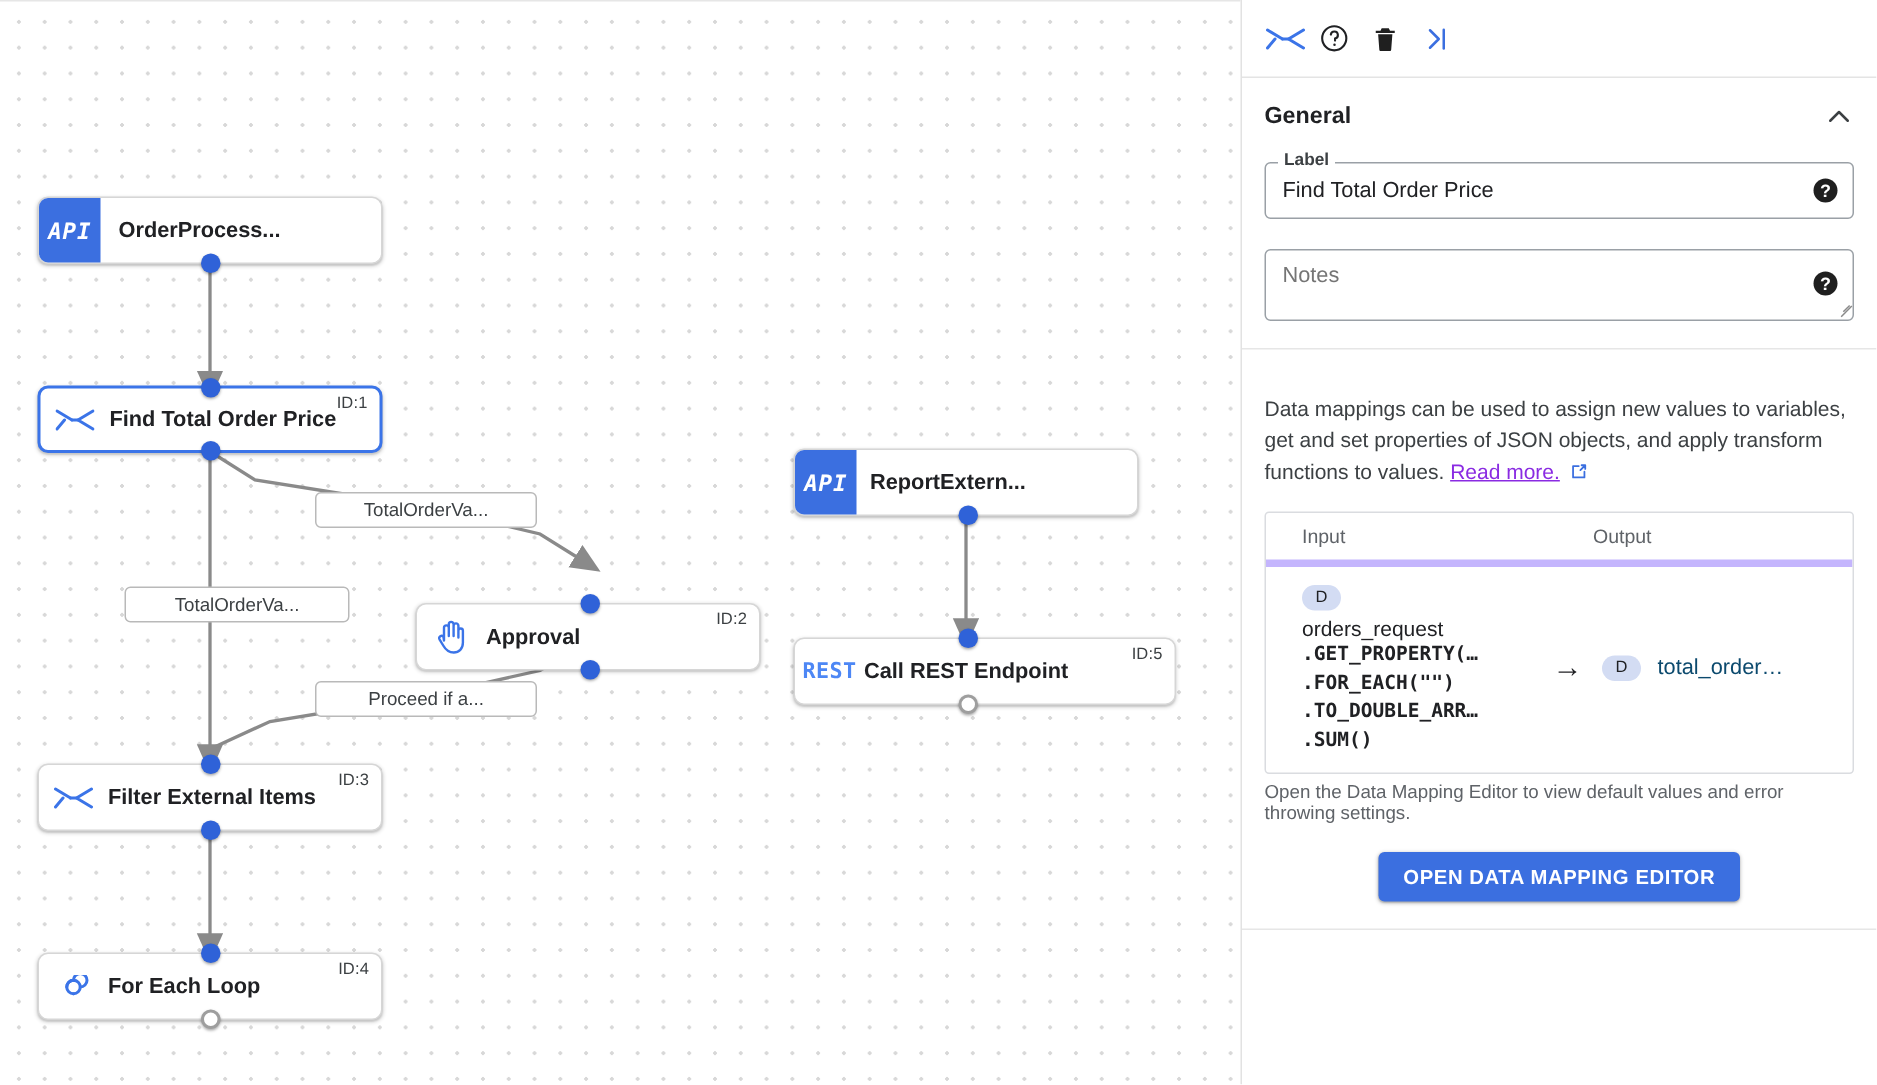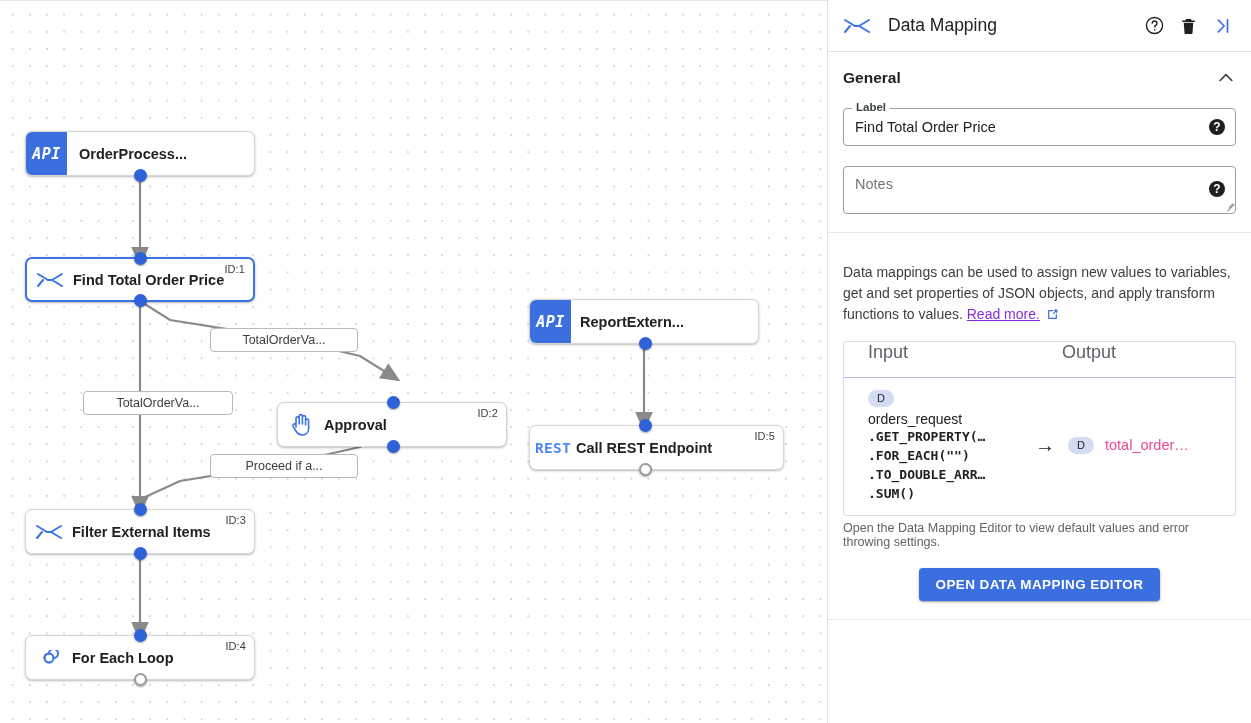--- a/index.html
+++ b/index.html
@@ -165,44 +165,44 @@
   .desc a { color: #8a2be2; text-decoration: underline; }
   .ext-icon { color: #3b6fe0; vertical-align: -2px; margin-left: 2px; }
 
   .map-table {
     margin-top: 14px;
     border: 1px solid #dadce0;
     border-radius: 3px;
     overflow: hidden;
   }
   .map-thead {
-    display: flex; height: 36px; align-items: flex-start;
-    border-bottom: 1px solid #c4b5fd;
-    font-size: 18px; color: #5f6368;
+    display: flex; height: 36px; align-items: center;
+    border-bottom: 5px solid #c4b5fd;
+    font-size: 13px; color: #5f6368;
   }
   .map-thead .c-in { width: 200px; padding-left: 24px; }
   .map-thead .c-out { flex: 1; padding-left: 18px; }
   .map-row { display: flex; align-items: center; padding: 10px 0 12px 0; }
   .map-row .c-in { width: 178px; padding-left: 24px; }
   .map-row .c-arrow { width: 46px; display: flex; justify-content: center; font-size: 20px; color: #202124; }
   .map-row .c-out { flex: 1; display: flex; align-items: center; gap: 11px; }
   .pill {
     display: inline-flex; align-items: center; justify-content: center;
     min-width: 26px; height: 17px; padding: 0 7px;
     background: #d3dcf3; color: #202124;
     border-radius: 9px; font-size: 11px;
   }
   .var-name { font-size: 14px; color: #202124; margin-top: 4px; }
   .chain {
     font-family: "DejaVu Sans Mono", monospace;
     font-weight: 700;
     font-size: 13px; line-height: 19px; color: #202124;
     white-space: nowrap;
   }
-  .out-name { font-size: 14.5px; color: #ec4899; }
+  .out-name { font-size: 14.5px; color: #0c4a6e; }
   .map-note { margin-top: 5px; font-size: 12.5px; color: #5f6368; }
   .btn-row { display: flex; justify-content: center; margin-top: 19px; }
   .btn-primary {
     background: #3b6fe0; color: #fff;
     border: none; border-radius: 4px;
     height: 33px; padding: 0 17px;
     font-size: 13.5px; font-weight: 700; letter-spacing: .4px;
     font-family: "Liberation Sans", sans-serif;
     box-shadow: 0 1px 3px rgba(0,0,0,.28), 0 1px 1px rgba(0,0,0,.14);
     cursor: pointer;
@@ -326,21 +326,20 @@
   <div id="panel">
 
     <div id="panel-header">
       <span style="display:flex;">
         <svg width="26" height="18" viewBox="0 0 26 18" fill="none" stroke="#3b74e8" stroke-width="2" stroke-linecap="round" stroke-linejoin="round">
           <path d="M1 3 L11 9 M6 9 L1 15"></path>
           <path d="M25 3 L15 9 L25 15"></path>
           <path d="M11 9 L15 9"></path>
         </svg>
       </span>
-      <span class="title">Data Mapping</span>
 
       <span class="hdr-btn">
         <svg width="21" height="21" viewBox="0 0 24 24" fill="none" stroke="#202124" stroke-width="1.6">
           <circle cx="12" cy="12" r="9.2"></circle>
           <path d="M9.4 9.2 a2.7 2.7 0 1 1 3.2 3 v1.6" stroke-linecap="round"></path>
           <circle cx="12.2" cy="17" r="0.95" fill="#202124" stroke="none"></circle>
         </svg>
       </span>
       <span class="hdr-btn">
         <svg width="19" height="20" viewBox="0 0 24 24" fill="#1f1f1f">

